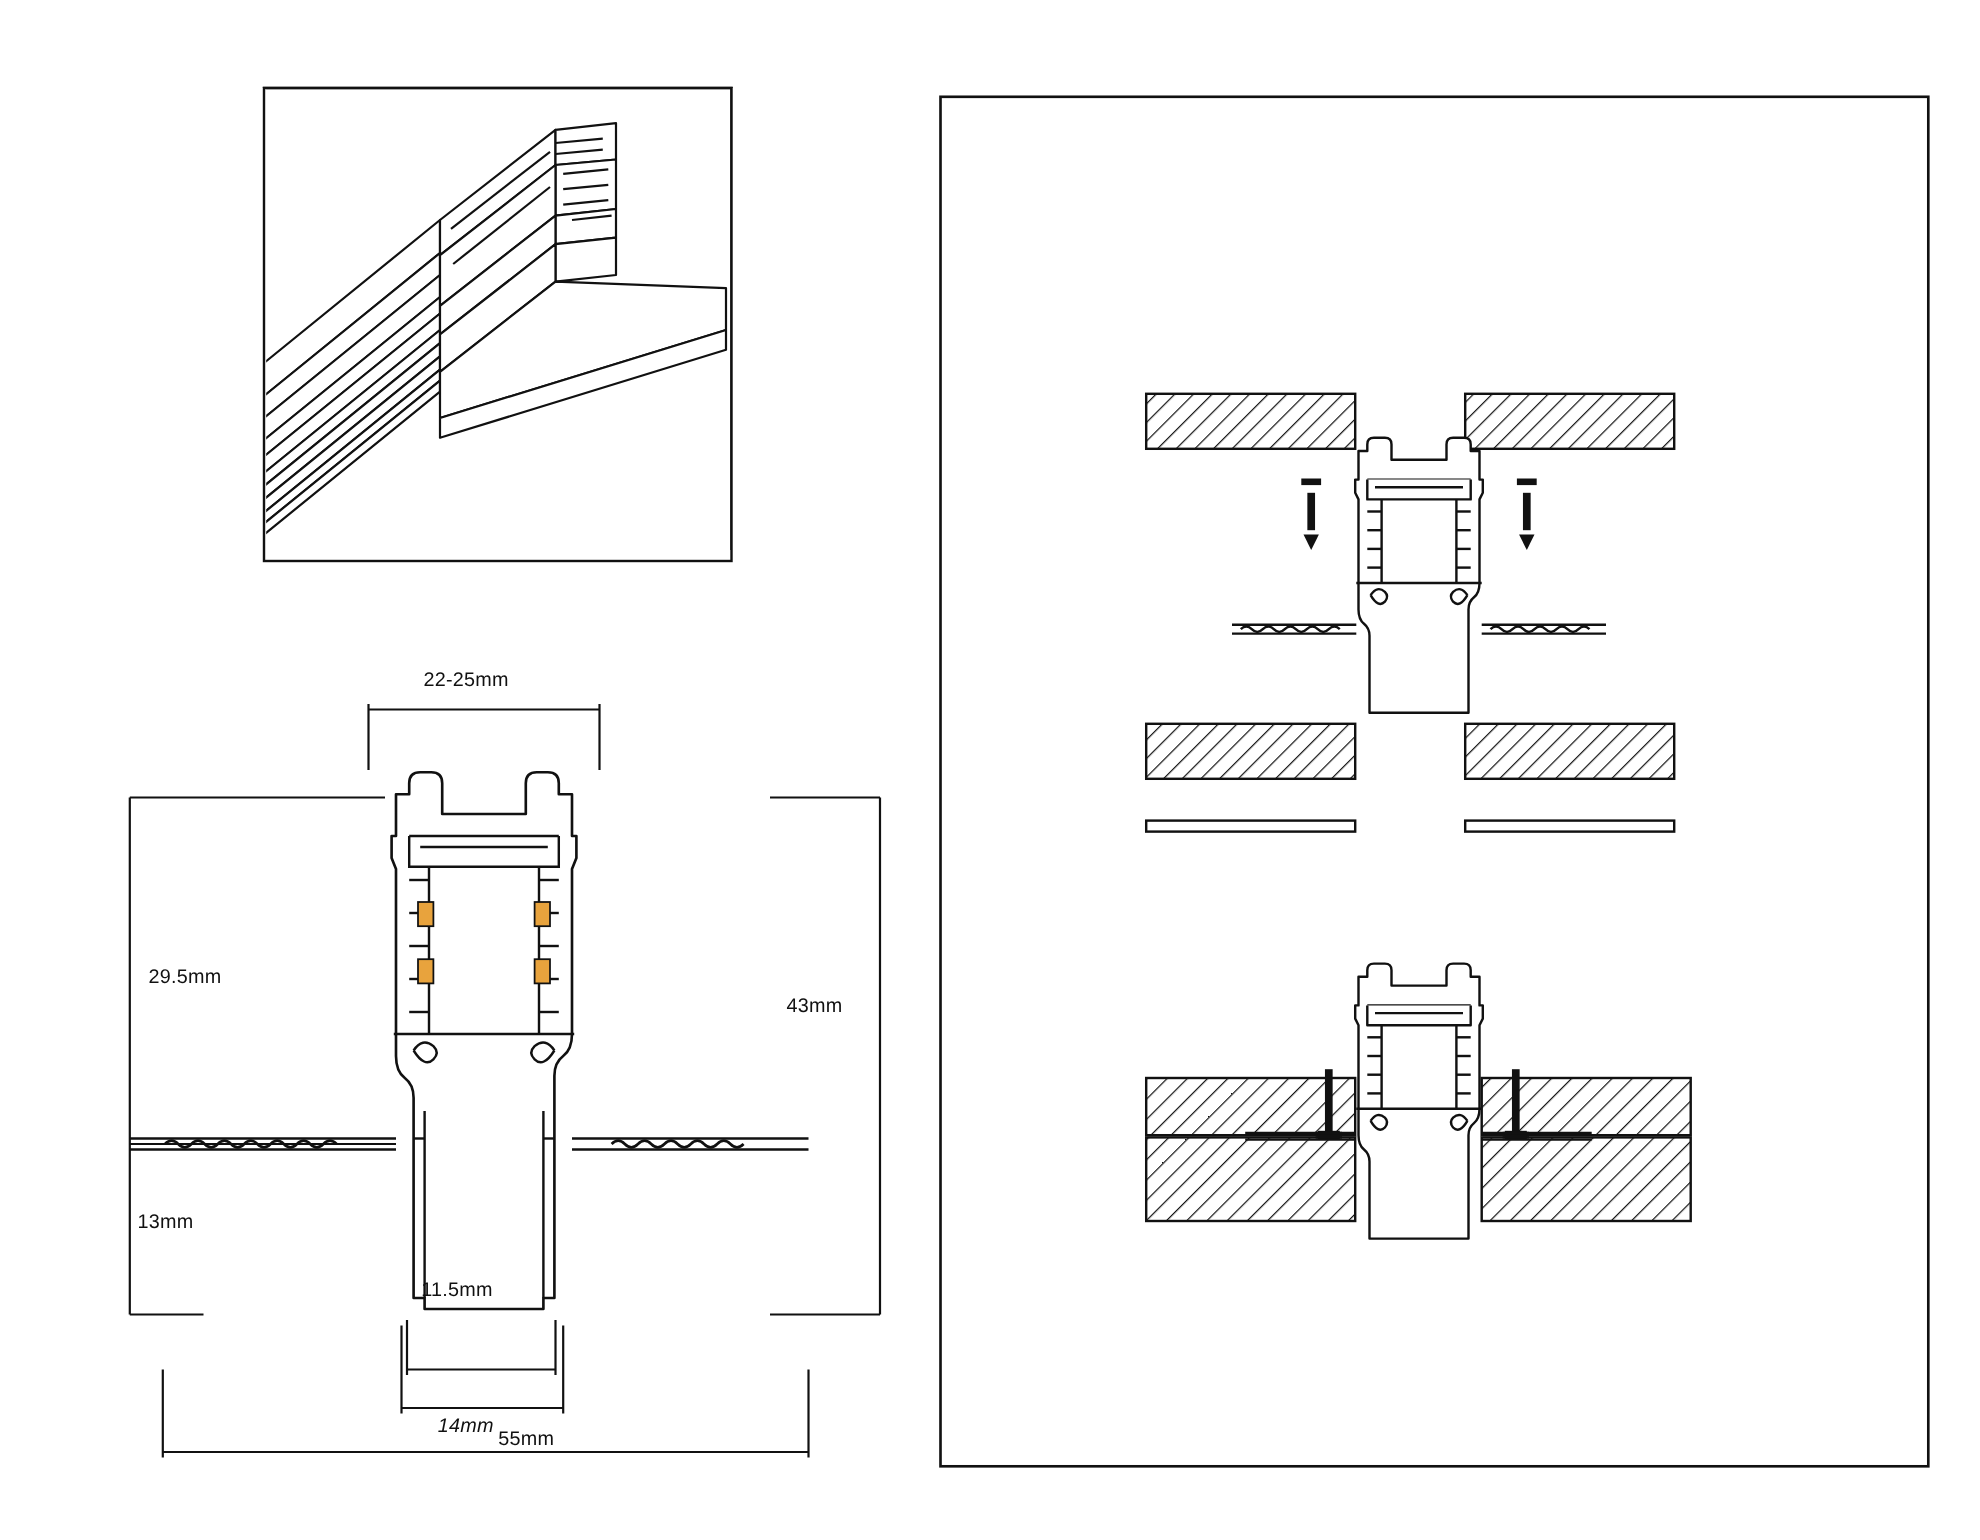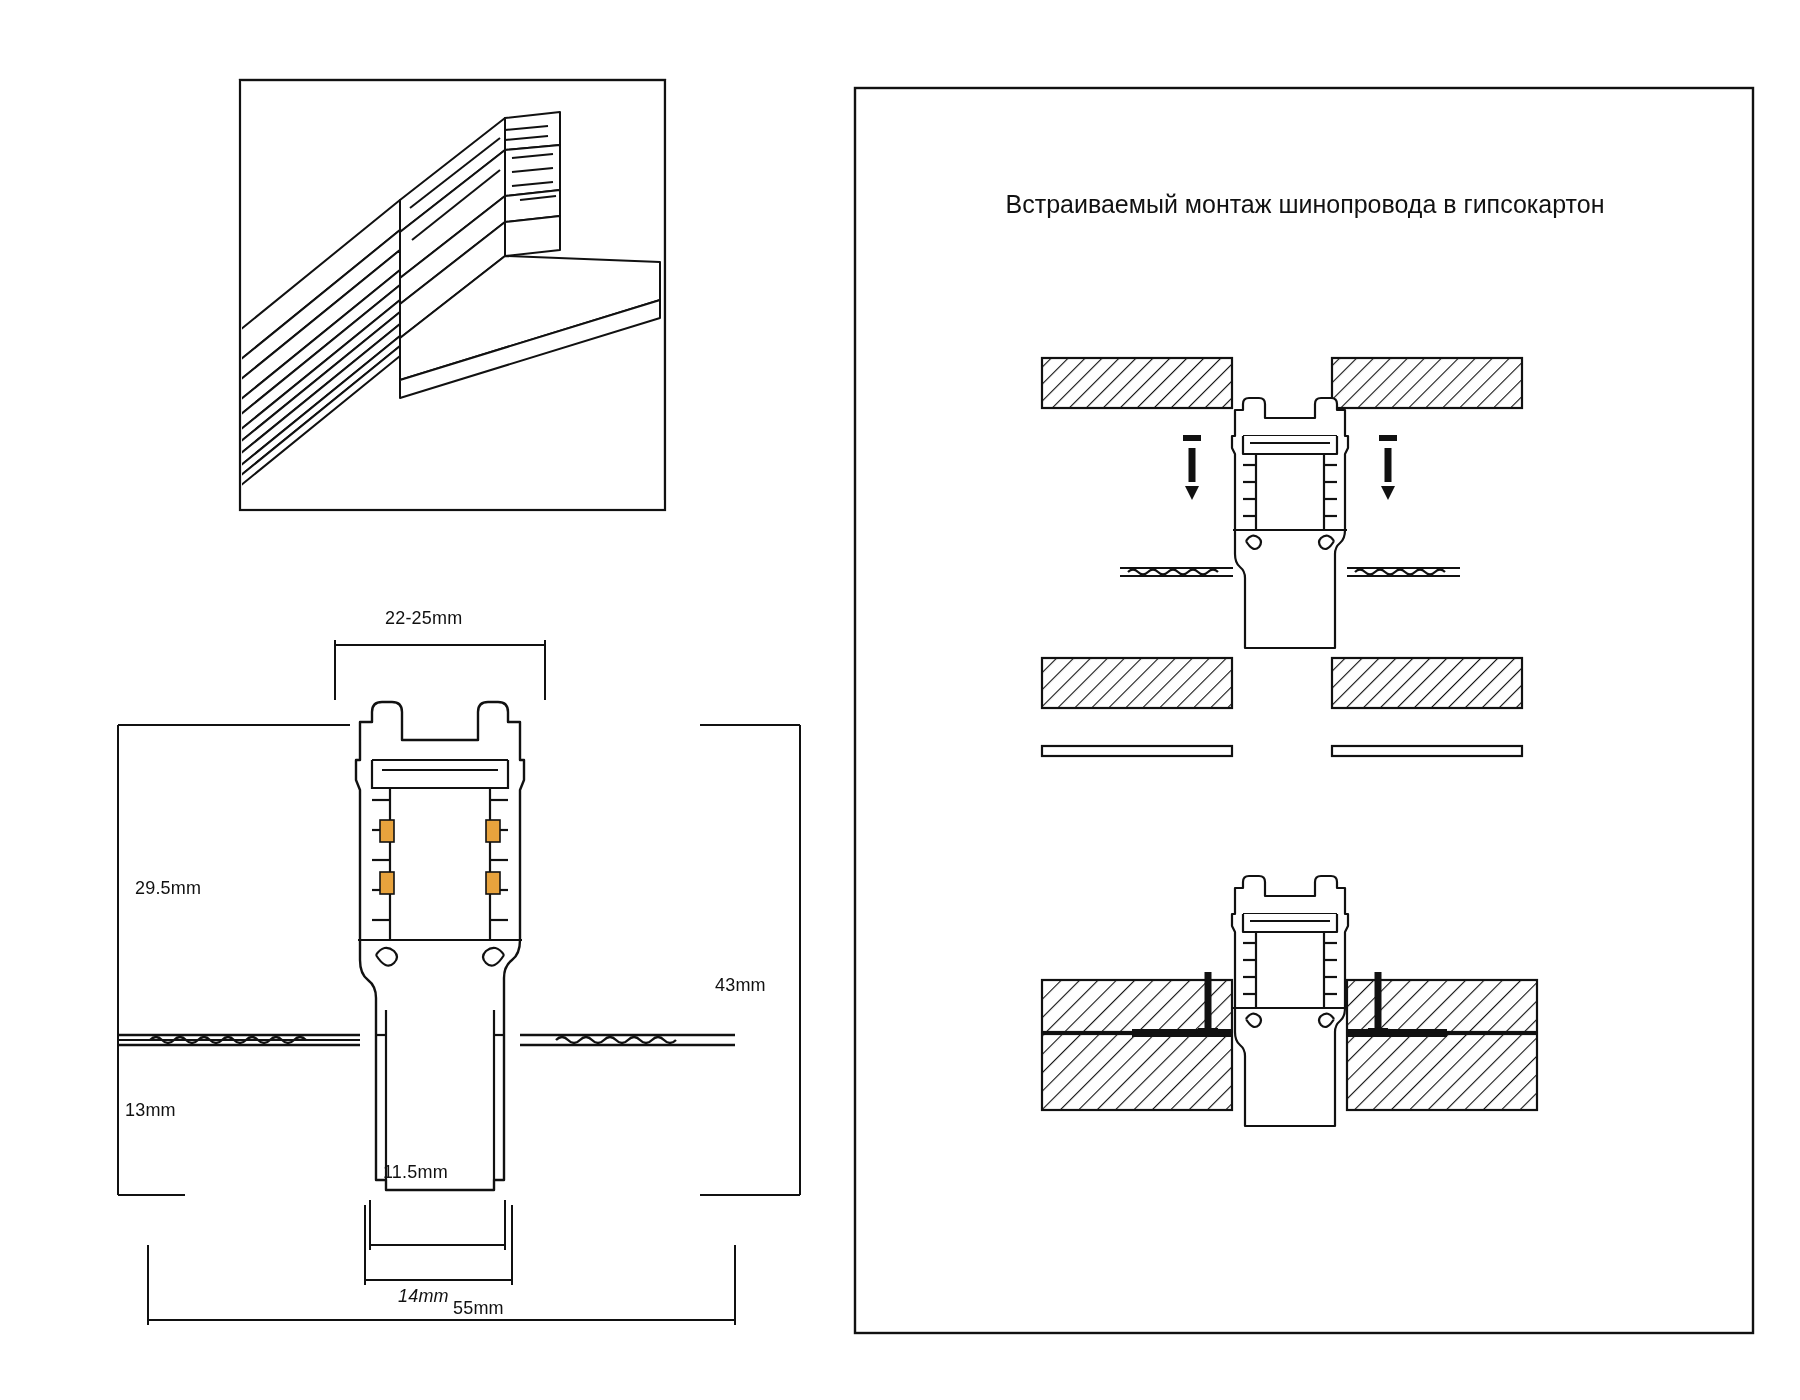--- a/index.html
+++ b/index.html
@@ -289,27 +289,26 @@
         <g stroke="#111" stroke-width="2.2" fill="none">
           <path d="M1132 1030 L1232 1030"></path>
           <path d="M1132 1036 L1232 1036"></path>
           <path d="M1347 1030 L1447 1030"></path>
           <path d="M1347 1036 L1447 1036"></path>
         </g>
       </g>
     </g>
   </svg>
 
-  <div class="panel-title" style="left:905px; top:190px; width:800px; text-align:center;">Встраиваемый монтаж шинопровода в гипсокартон</div>
 
   <div class="dim-label" style="left:385px; top:608px;">22-25mm</div>
 
   <div class="dim-label" style="left:135px; top:878px;">29.5mm</div>
 
-  <div class="dim-label" style="left:715px; top:975px;">43mm</div>
+  <div class="dim-label" style="left:715px; top:904px;">43mm</div>
 
   <div class="dim-label" style="left:125px; top:1100px;">13mm</div>
 
   <div class="dim-label" style="left:383px; top:1162px;">11.5mm</div>
 
   <div class="dim-label" style="left:398px; top:1286px;font-style:italic;">14mm</div>
 
   <div class="dim-label" style="left:405px; top:1298px;margin-left:48px;">55mm</div>
 
 </div>

